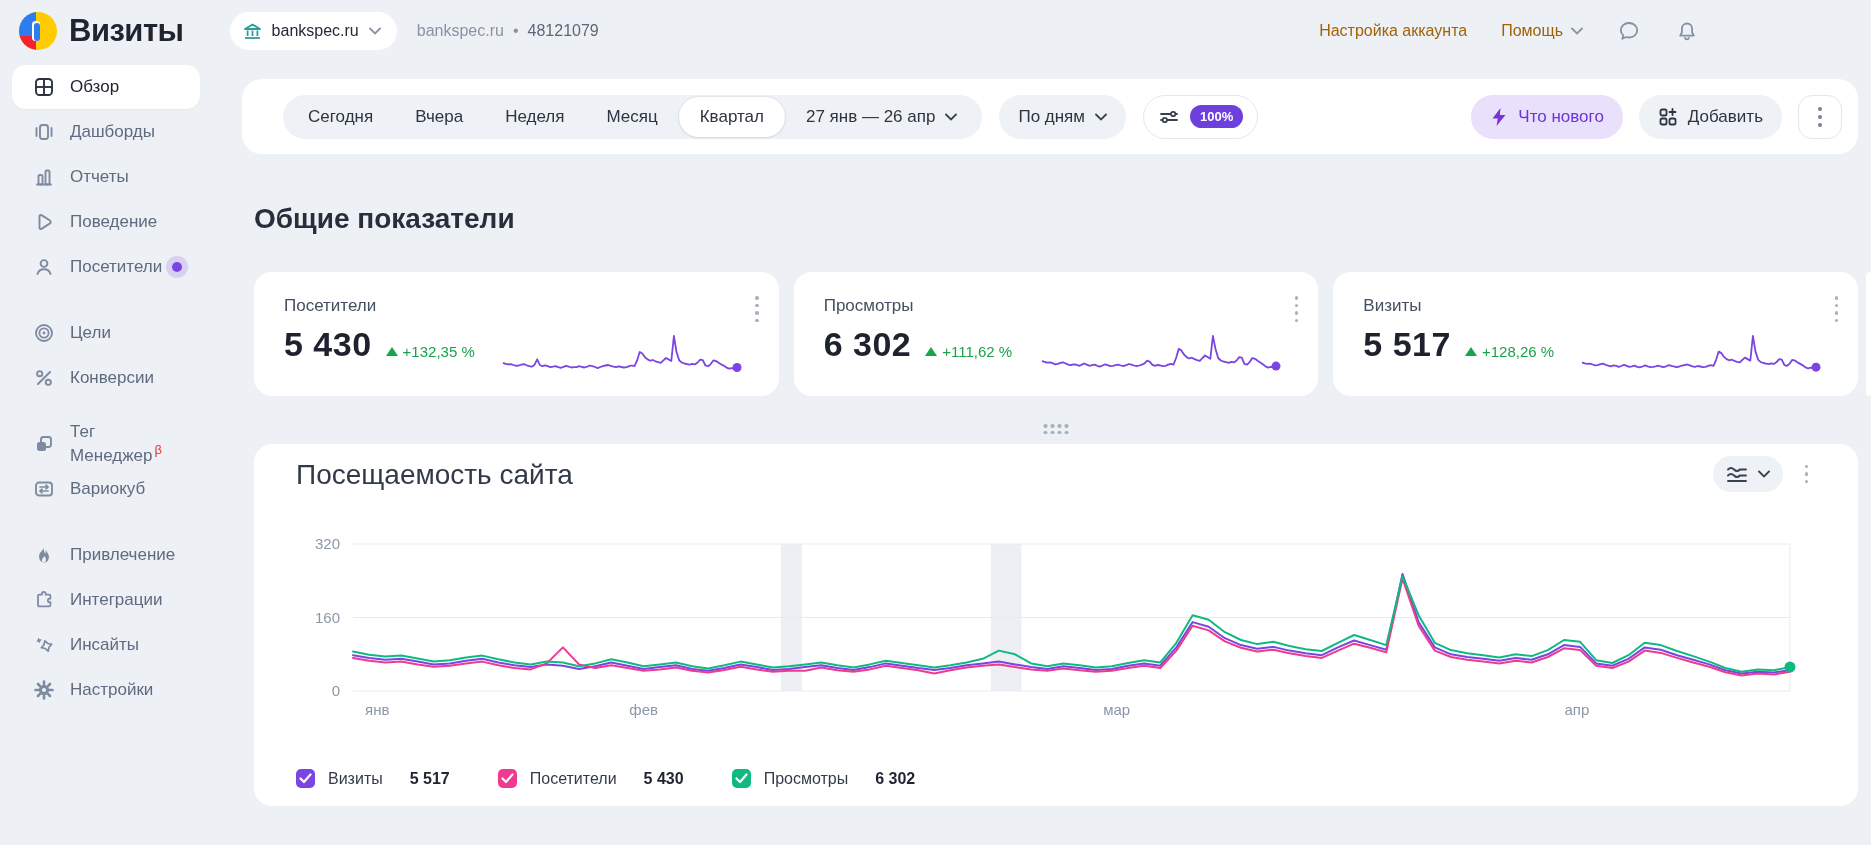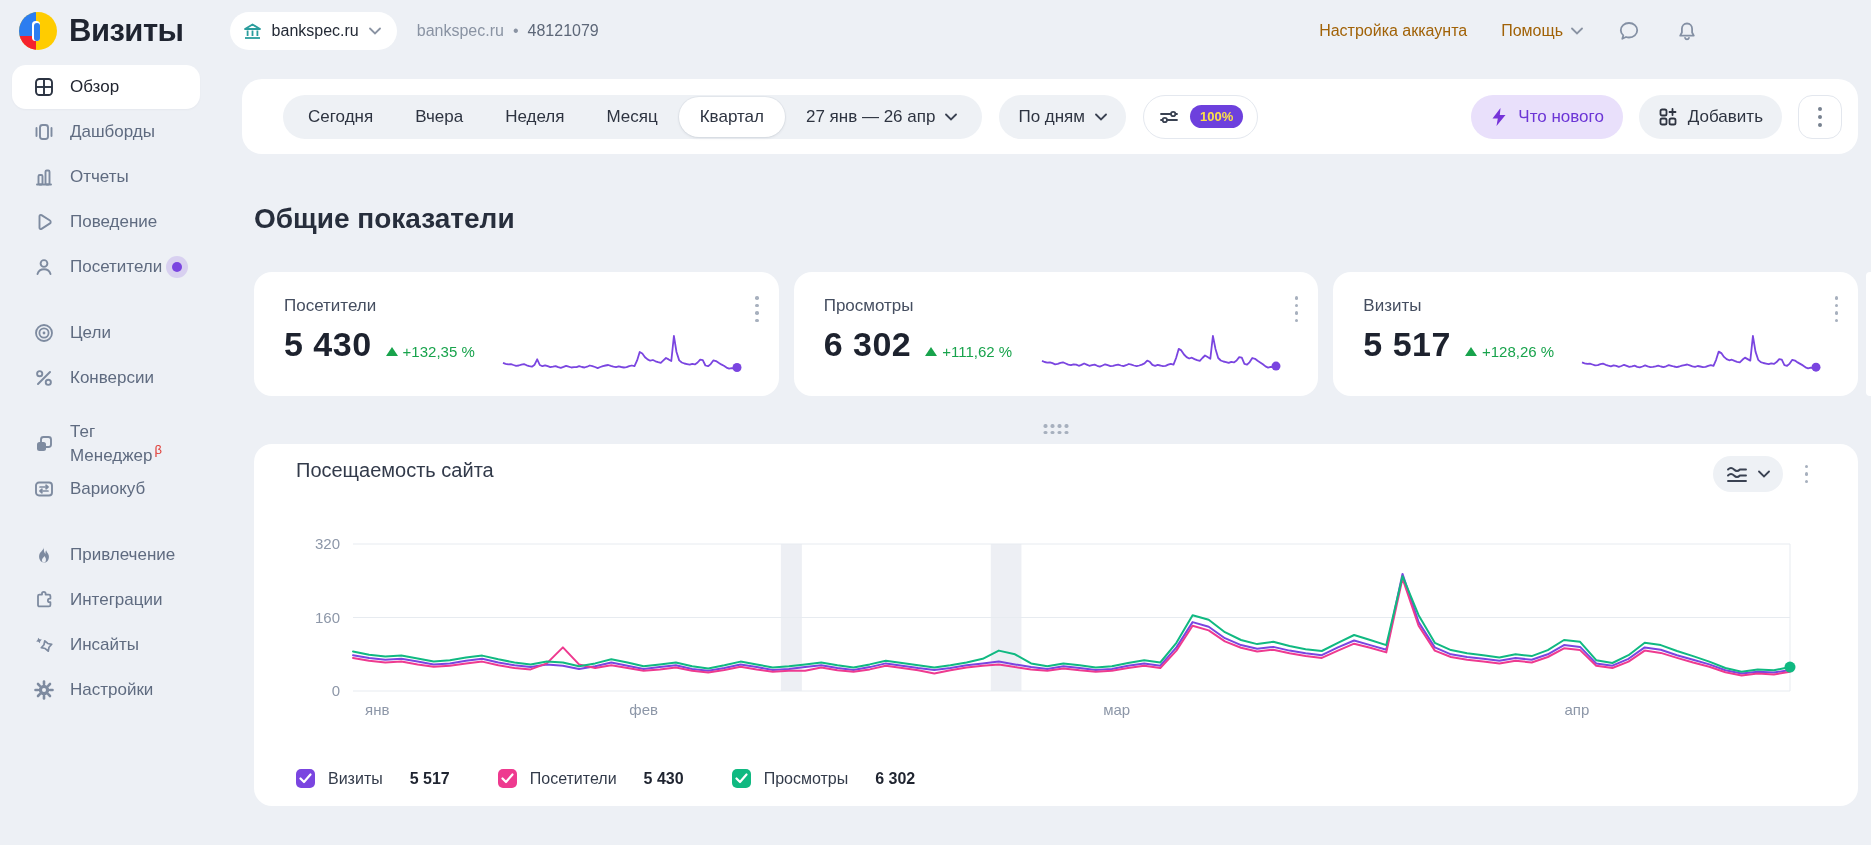--- a/index.html
+++ b/index.html
@@ -37,21 +37,21 @@
 
   
   .filter-card { position:absolute; left:242px; top:79px; right:13px; height:75px; background:#fff; border-radius:20px; display:flex; align-items:center; padding:0 16px 0 41px; }
   .segmented { background:#eef1f5; border-radius:22px; height:44px; display:flex; align-items:center; padding:0 4px; }
   .seg-btn { padding:0 21px; font-size:17px; color:#2e3441; height:44px; display:flex; align-items:center; cursor:pointer; white-space:nowrap; }
   .seg-btn.active { background:#fff; height:40px; border-radius:20px; box-shadow:0 1px 3px rgba(35,45,65,0.10), 0 0 0 1px rgba(35,45,65,0.04); }
   .seg-date { display:flex; align-items:center; gap:10px; }
   .pill { background:#eef1f5; border-radius:22px; height:44px; display:flex; align-items:center; gap:10px; padding:0 19px; font-size:17px; color:#2e3441; cursor:pointer; white-space:nowrap;text-align:right; }
   .pill.ml { margin-left:17px; }
   .pill.outlined { background:#fff; border:1px solid #e4e8ef; padding:0 14px; }
-  .badge-100 { background:#6d40dd; color:#fde047; font-size:13px; font-weight:700; padding:4px 10px; border-radius:12px; }
+  .badge-100 { background:#6d40dd; color:#ffffff; font-size:13px; font-weight:700; padding:4px 10px; border-radius:12px; }
   .toolbar-right { margin-left:auto; display:flex; align-items:center; gap:16px; }
   .whats-new { background:#e9e0fb; color:#6c35d6; font-weight:400; }
   .kebab-btn { width:44px; height:44px; background:#fff; border:1px solid #e3e7ee; border-radius:14px; display:flex; align-items:center; justify-content:center; cursor:pointer; }
   .kebab { display:flex; flex-direction:column; gap:4px; }
   .kebab i { width:4px; height:4px; border-radius:50%; background:#77818f; }
   .kebab.light i { background:#a7b0be; width:3.5px; height:3.5px; }
 
   
   .section-title { position:absolute; left:254px; top:203px; font-size:28px; font-weight:700; color:#272e3c; }
   .cards-row { position:absolute; left:254px; top:272px; right:13px; height:124px; display:flex; gap:15px; }
@@ -62,21 +62,21 @@
   .metric-delta { font-size:15px; color:#18a34c; display:flex; align-items:center; gap:5px; font-weight:500; }
   .tri-up { width:0; height:0; border-left:6px solid transparent; border-right:6px solid transparent; border-bottom:9px solid #18a34c; display:inline-block; }
   .spark { position:absolute; right:28px; bottom:12px; }
   .card-kebab { position:absolute; right:20px; top:24px; }
   .card-sliver { position:absolute; right:0; top:272px; width:5px; height:124px; background:#fff; border-radius:4px 0 0 4px; }
 
   
   .traffic-card { position:absolute; left:254px; top:444px; right:13px; height:362px; background:#fff; border-radius:18px; }
   .drag-handle { position:absolute; left:50%; top:-20px; transform:translateX(-50%); display:grid; grid-template-columns:repeat(4,4px); gap:3px; cursor:grab; }
   .drag-handle i { width:3.5px; height:3.5px; border-radius:50%; background:#a7b0be; }
-  .traffic-title { position:absolute; left:42px; top:15px; font-size:20px; font-weight:500; color:#323a4a; }
+  .traffic-title { position:absolute; left:42px; top:15px; font-size:28px; font-weight:500; color:#323a4a; }
   .traffic-controls { position:absolute; top:12px; right:50px; display:flex; align-items:center; gap:22px; }
   .wave-pill { background:#eef1f5; border-radius:18px; height:36px; display:flex; align-items:center; gap:10px; padding:0 13px; cursor:pointer; color:#3a4252; }
   .plot-svg { position:absolute; left:0; top:0; width:100%; height:100%; }
   .legend { position:absolute; left:42px; bottom:18px; display:flex; align-items:center; gap:48px; }
   .legend-item { display:flex; align-items:center; gap:13px; cursor:pointer; }
   .legend-check { width:19px; height:19px; border-radius:5px; display:flex; align-items:center; justify-content:center; }
   .legend-label { font-size:16px; color:#333b4a; }
   .legend-value { font-size:16px; font-weight:600; color:#1f2430; margin-left:14px; }
 
   svg.icon { display:block; }

